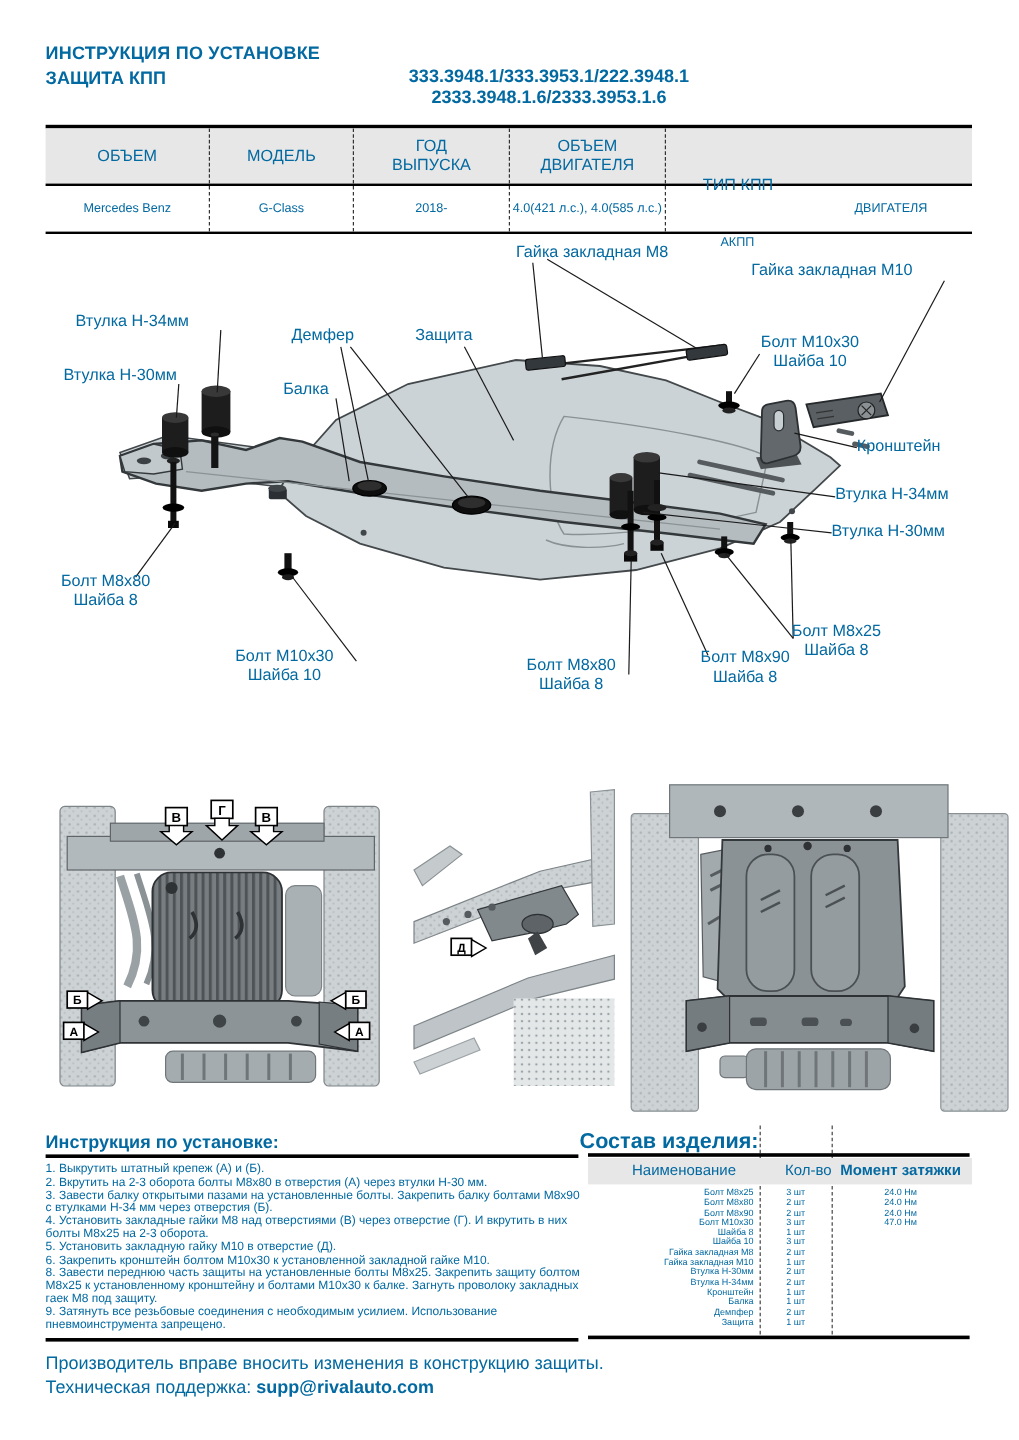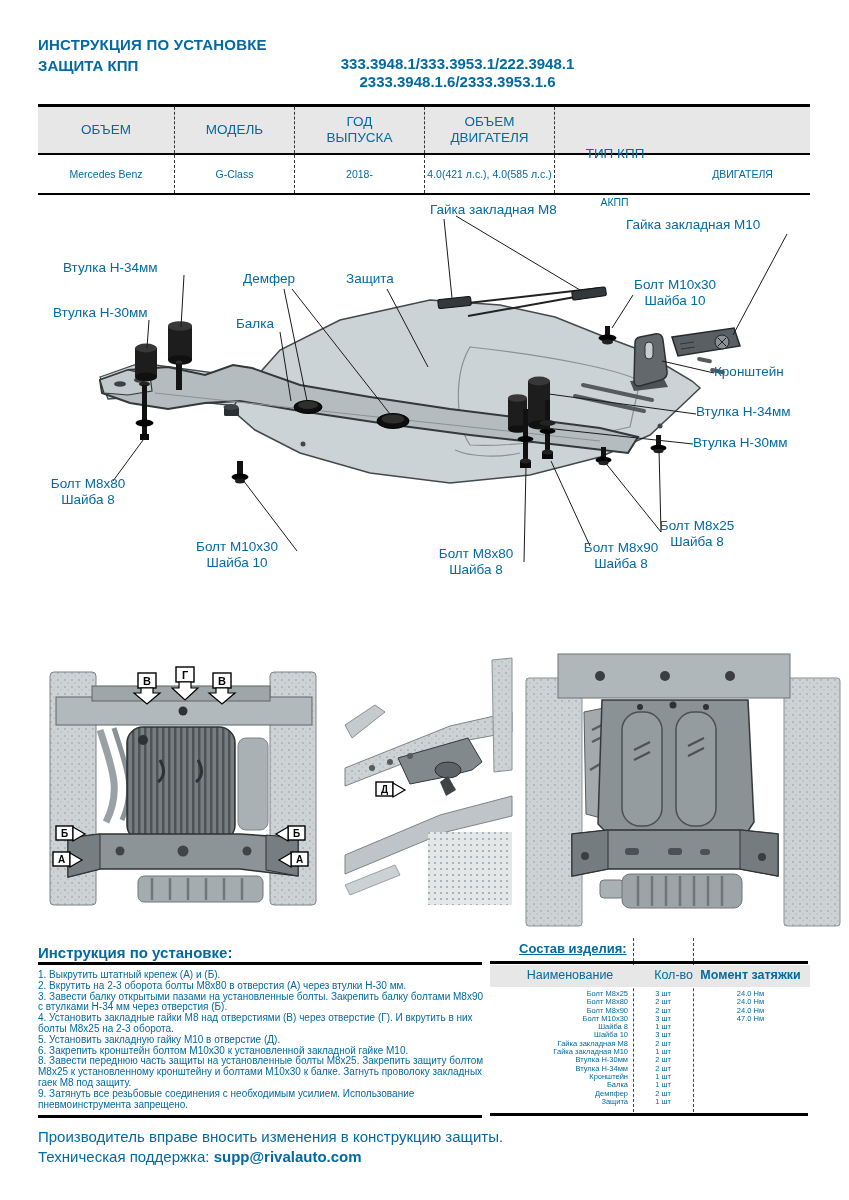--- a/index.html
+++ b/index.html
@@ -23,21 +23,21 @@
   .c0{width:137px;}.c1{width:120px;}.c2{width:130px;}.c3{width:130px;}.c4{width:120px;margin-top:47px;}.c5{width:135px;}
   
   .dlabel{font-size:13.5px;line-height:15.5px;white-space:pre-line;}
   .dlabel.center{text-align:center;}
   
   .instr-title{left:38px;top:944px;font-size:15px;font-weight:bold;}
   .thickline{background:#000;height:3px;}
   .steps{left:38px;top:970px;width:447px;font-size:10px;line-height:10.8px;}
   .steps div{margin:0;}
   
-  .parts-title{left:519px;top:941px;font-size:13px;font-weight:bold;text-decoration:underline;}
+  .parts-title{left:483px;top:941px;font-size:18px;font-weight:bold;}
   .parts-head{left:490px;top:965px;width:320px;height:22px;background:#e7e7e7;font-size:12.5px;}
   .ph-name{position:absolute;left:20px;top:3px;width:120px;text-align:center;}
   .ph-qty{position:absolute;left:143px;top:3px;width:60px;text-align:right;}
   .ph-torque{position:absolute;left:203px;top:3px;width:115px;text-align:center;font-weight:bold;}
   .parts-rows{left:490px;top:990px;width:320px;}
   .p-row{position:relative;height:8.3px;line-height:8.3px;font-size:7.5px;}
   .p-name{position:absolute;left:0;top:0;width:138px;text-align:right;}
   .p-qty{position:absolute;left:143px;top:0;width:60px;text-align:center;}
   .p-torque{position:absolute;left:203px;top:0;width:115px;text-align:center;}
   .dashv{border-left:1px dashed #444;width:0;}

